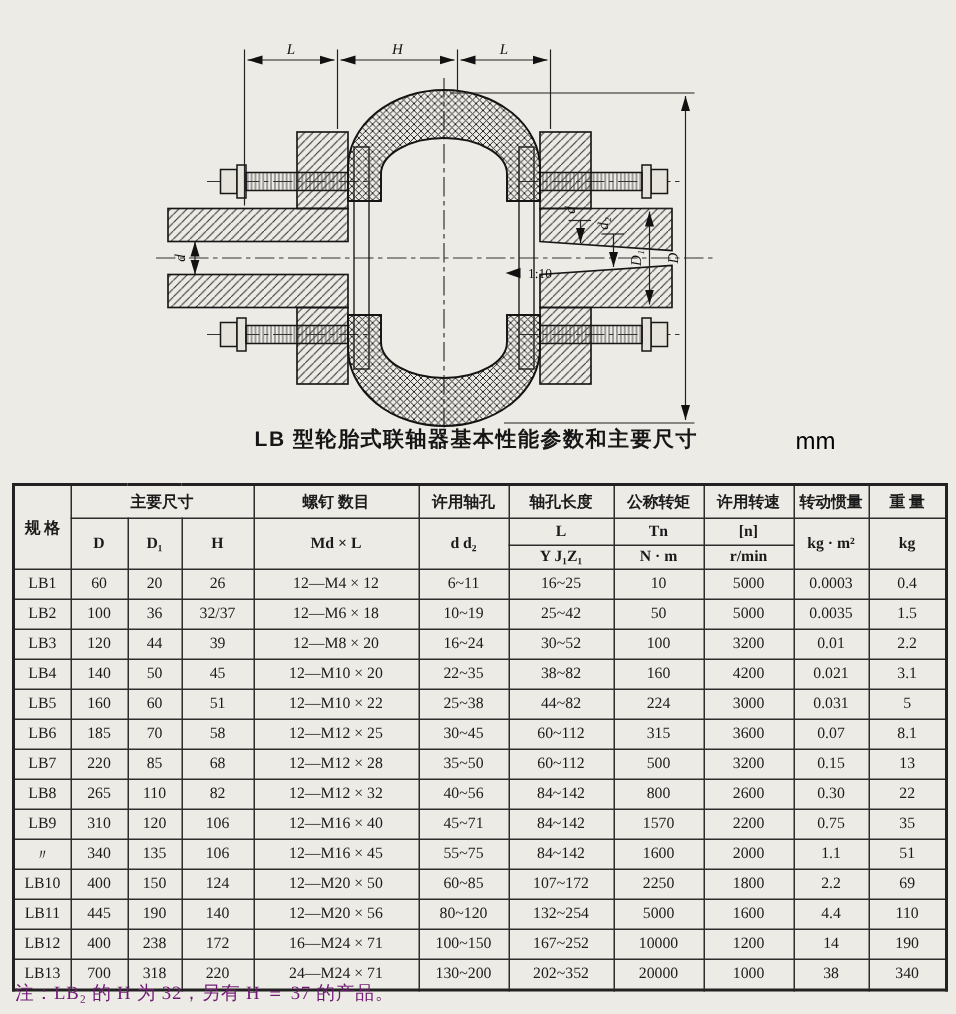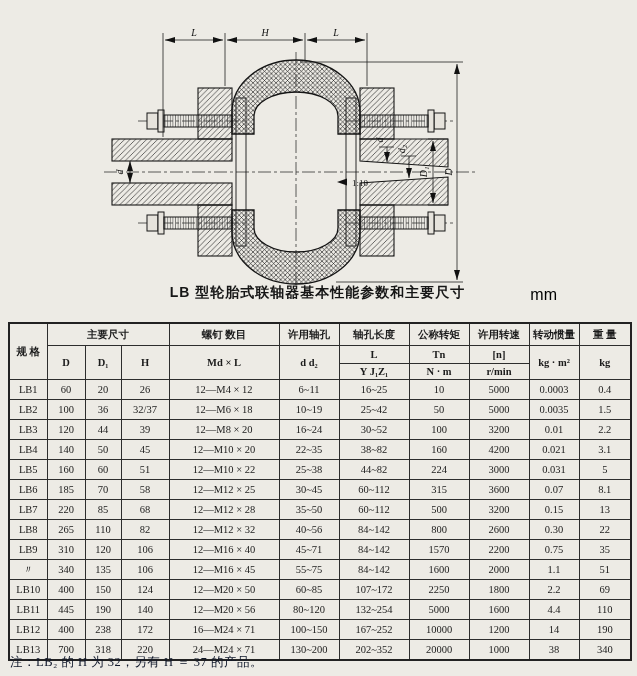--- a/index.html
+++ b/index.html
@@ -41,21 +41,21 @@
   }
   table.spec{border:2px solid #222;}
   table.spec thead th{font-weight:600;}
   table.spec thead tr.h1 th{height:21px;font-size:10.5px;margin-left:48px;}
   table.spec thead tr.h2 th{height:17px;}
   table.spec thead tr.h3 th{height:15px;}
   table.spec tbody td{height:19px;}
   
   .note{
     position:absolute;left:10px;top:654px;
-    font-size:12.5px;color:#0f172a;letter-spacing:.5px;
+    font-size:12.5px;color:#701a75;letter-spacing:.5px;
   }
   .dimtxt{font-family:"Liberation Serif","DejaVu Serif",serif;font-style:italic;font-size:10px;fill:#111;}
   .smalltxt{font-family:"Liberation Serif","DejaVu Serif",serif;font-size:9px;fill:#111;}
 </style>
 </head>
 <body>
 
 <div class="page">
 
   <svg class="drawing" viewBox="0 0 637 296" xmlns="http://www.w3.org/2000/svg">

